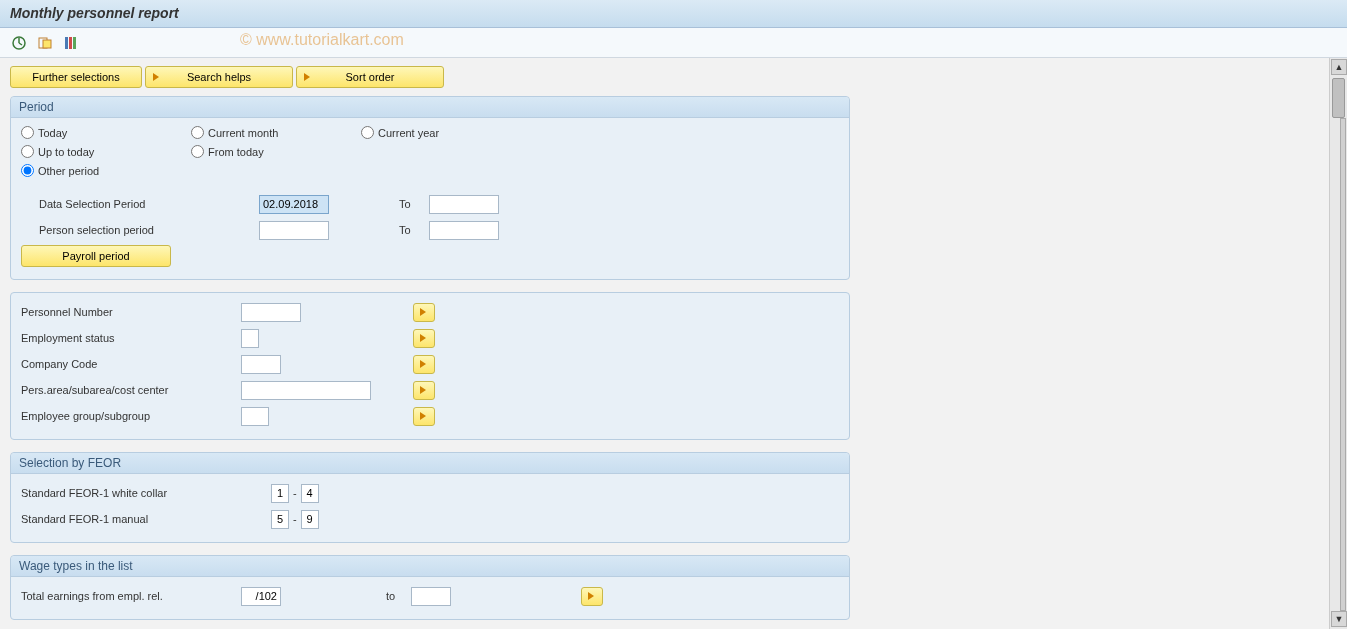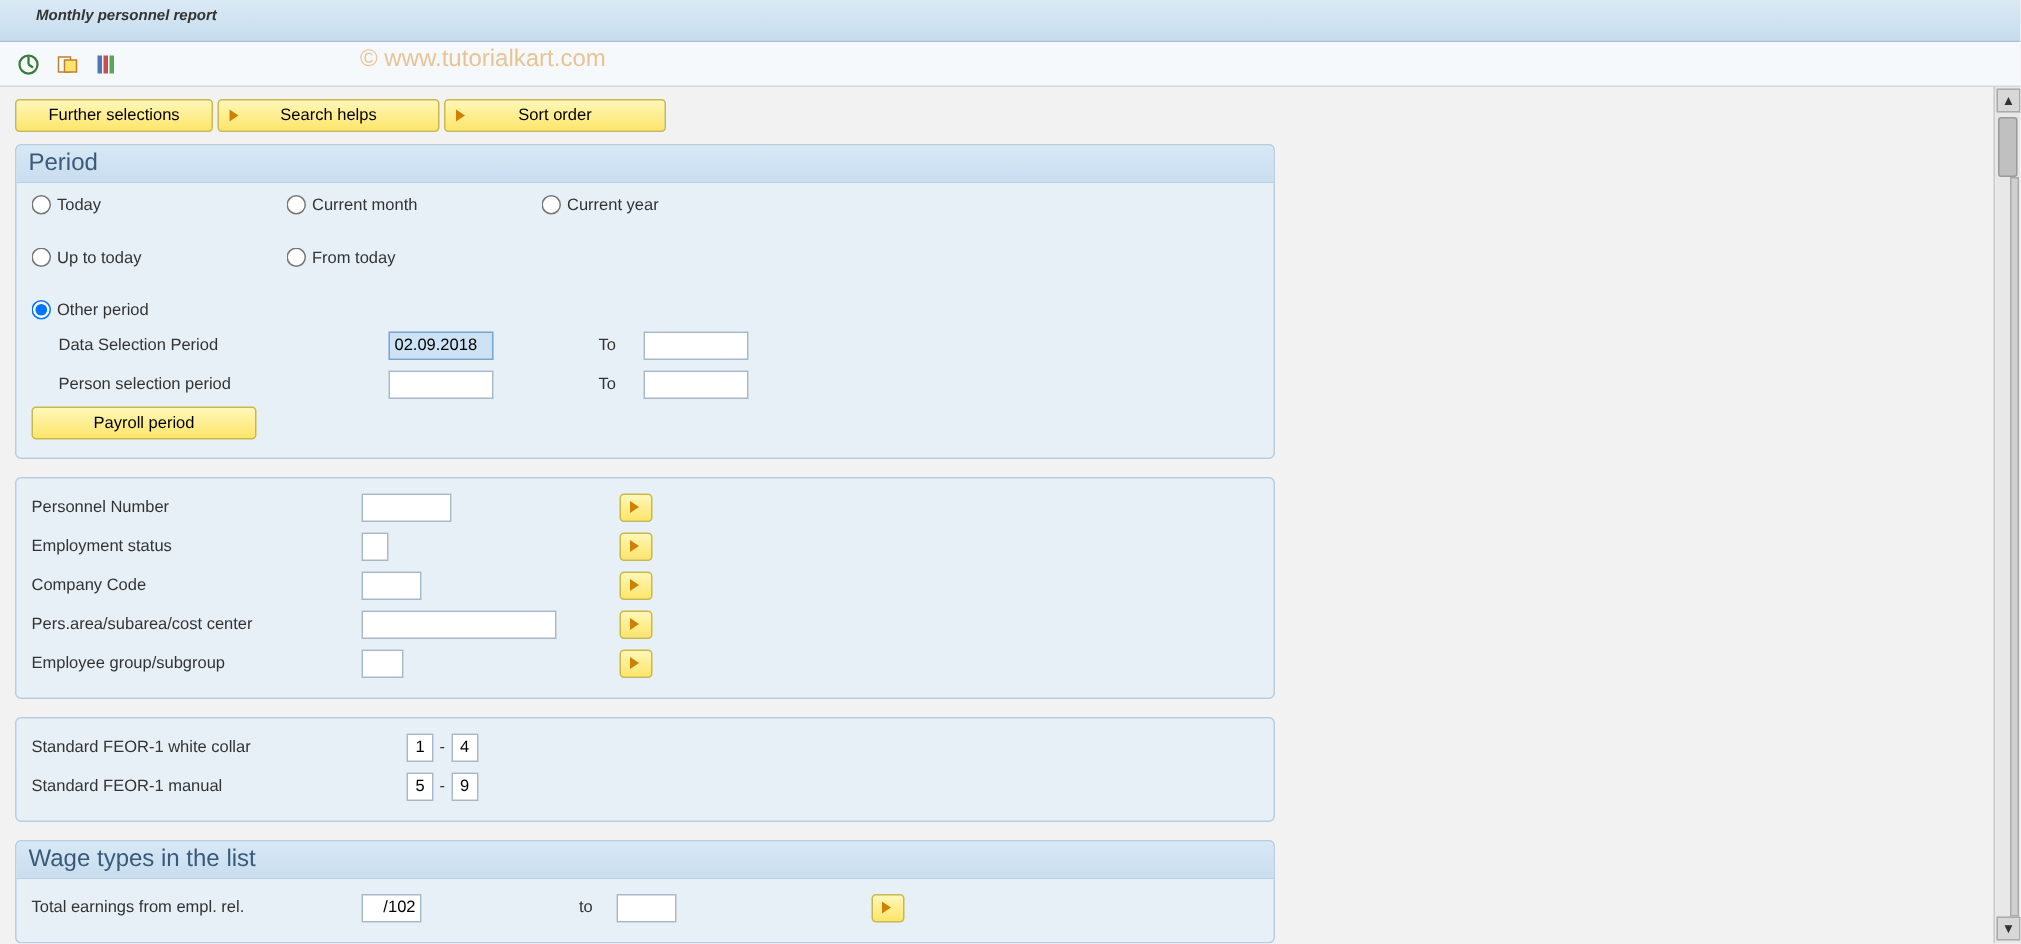--- a/index.html
+++ b/index.html
@@ -10,24 +10,24 @@
   color: #333;
   width: 1347px;
   height: 629px;
   overflow: hidden;
   position: relative;
 }
 .title-bar {
   background: linear-gradient(to bottom, #dbeaf5 0%, #c5dcee 100%);
   border-bottom: 1px solid #a8c0d8;
   height: 28px;
-  padding: 5px 24px;
+  padding: 5px 10px;
   font-weight: bold;
   font-style: italic;
-  font-size: 10px;
+  font-size: 14px;
   color: #333;
 }
 .toolbar {
   background: #f5f9fc;
   border-bottom: 1px solid #d0d8e0;
   height: 30px;
   padding: 4px 10px;
   display: flex;
   align-items: center;
   gap: 8px;
@@ -121,33 +121,33 @@
 .groupbox {
   border: 1px solid #b8cde0;
   border-radius: 4px;
   background: #e8f0f7;
   margin-bottom: 12px;
   width: 840px;
 }
 .groupbox-header {
   background: linear-gradient(to bottom, #d8e8f5 0%, #c8ddef 100%);
   padding: 3px 8px;
-  font-size: 16px;
+  font-size: 12px;
   color: #3a5a7a;
   border-bottom: 1px solid #b8cde0;
   border-radius: 4px 4px 0 0;
 }
 .groupbox-body {
   padding: 8px 10px;
 }
 .period-radios {
   display: grid;
   grid-template-columns: 170px 170px 170px;
-  row-gap: 22px;
-  margin-bottom: 6px;
+  row-gap: 6px;
+  margin-bottom: 16px;
 }
 .radio-opt { display: flex; align-items: center; gap: 4px; }
 .radio-opt input[type=radio] { cursor: pointer; }
 .radio-opt label { cursor: pointer; }
 .period-dates {
   padding-left: 18px;
 }
 .row {
   display: flex;
   align-items: center;
@@ -346,20 +346,21 @@
         <span class="multi-btn-wrap"><span class="multi-btn">
                 <svg width="12" height="12" viewBox="0 0 12 12">
                   <path d="M2 2 L8 6 L2 10 Z" fill="#d08000"></path>
                 </svg>
               </span></span>
       </div>
     </div>
   </div>
 
   <div class="groupbox">
+    <div class="groupbox-header">Selection by FEOR</div>
     <div class="groupbox-body">
       <div class="row">
         <span class="lbl" style="width:250px">Standard FEOR-1 white collar</span>
         <input class="sap-input tiny" value="1" style="">
         <span class="dash">-</span>
         <input class="sap-input tiny" value="4" style="">
       </div>
       <div class="row">
         <span class="lbl" style="width:250px">Standard FEOR-1 manual</span>
         <input class="sap-input tiny" value="5" style="">

